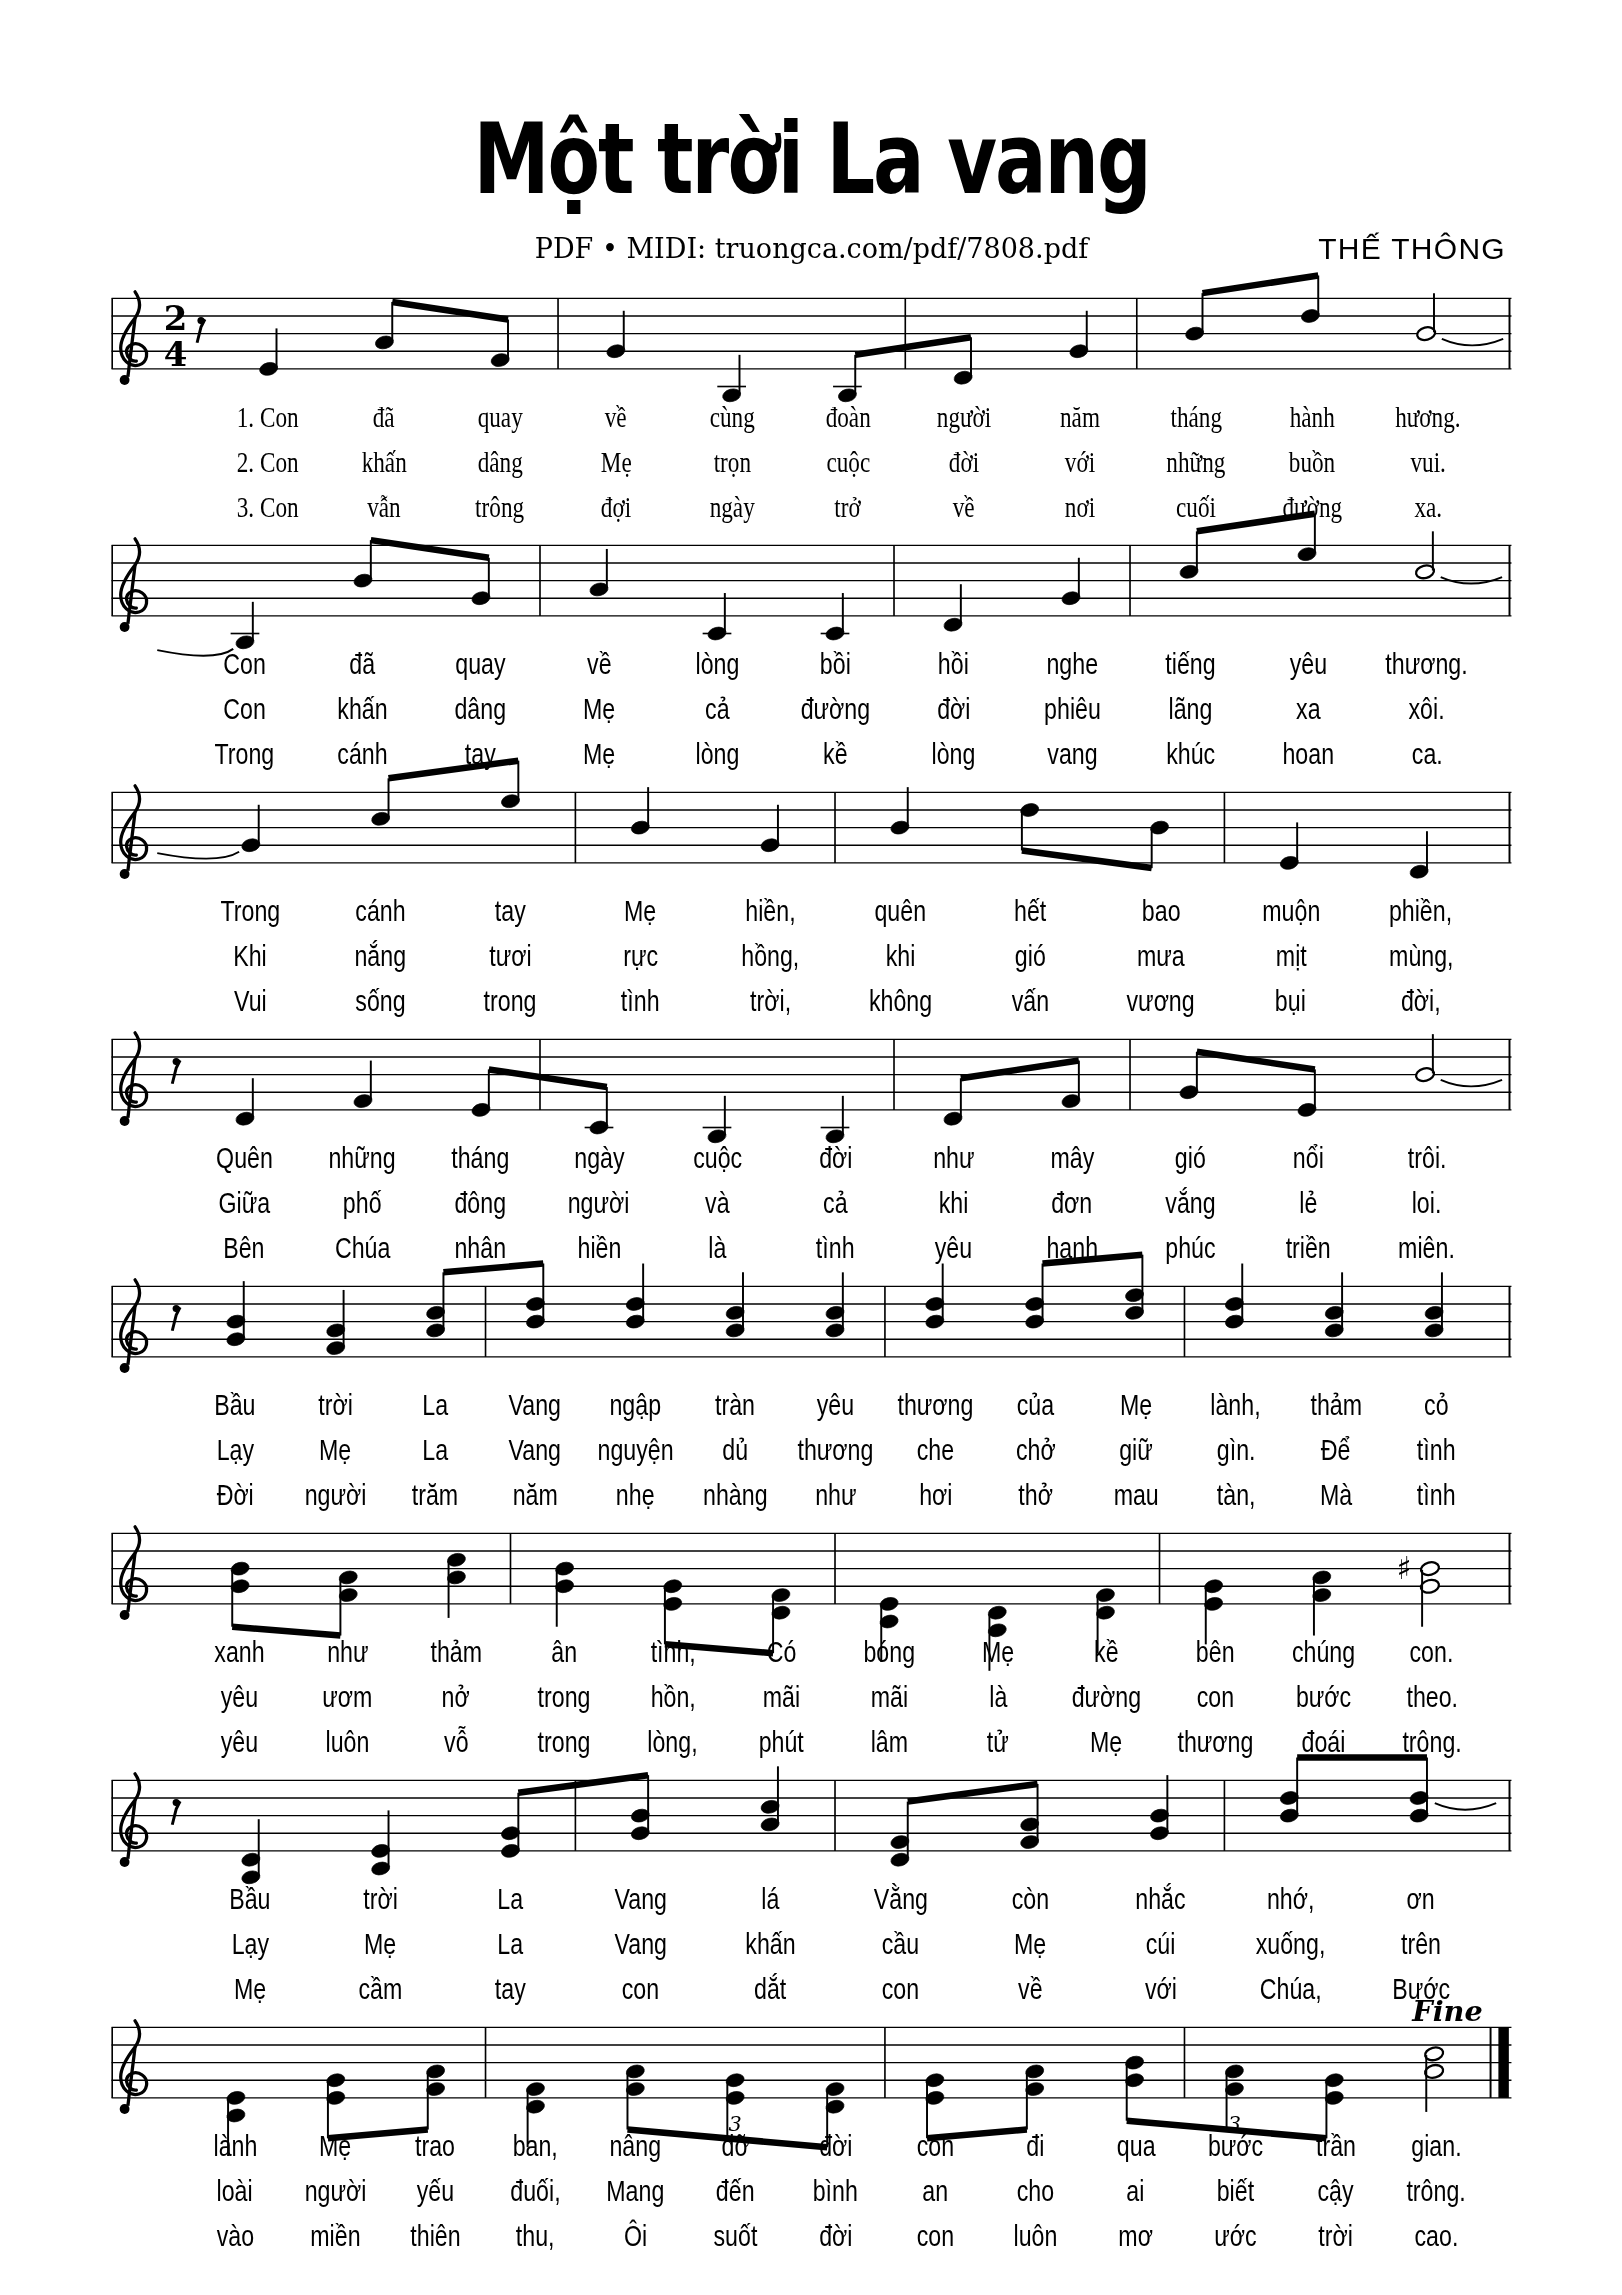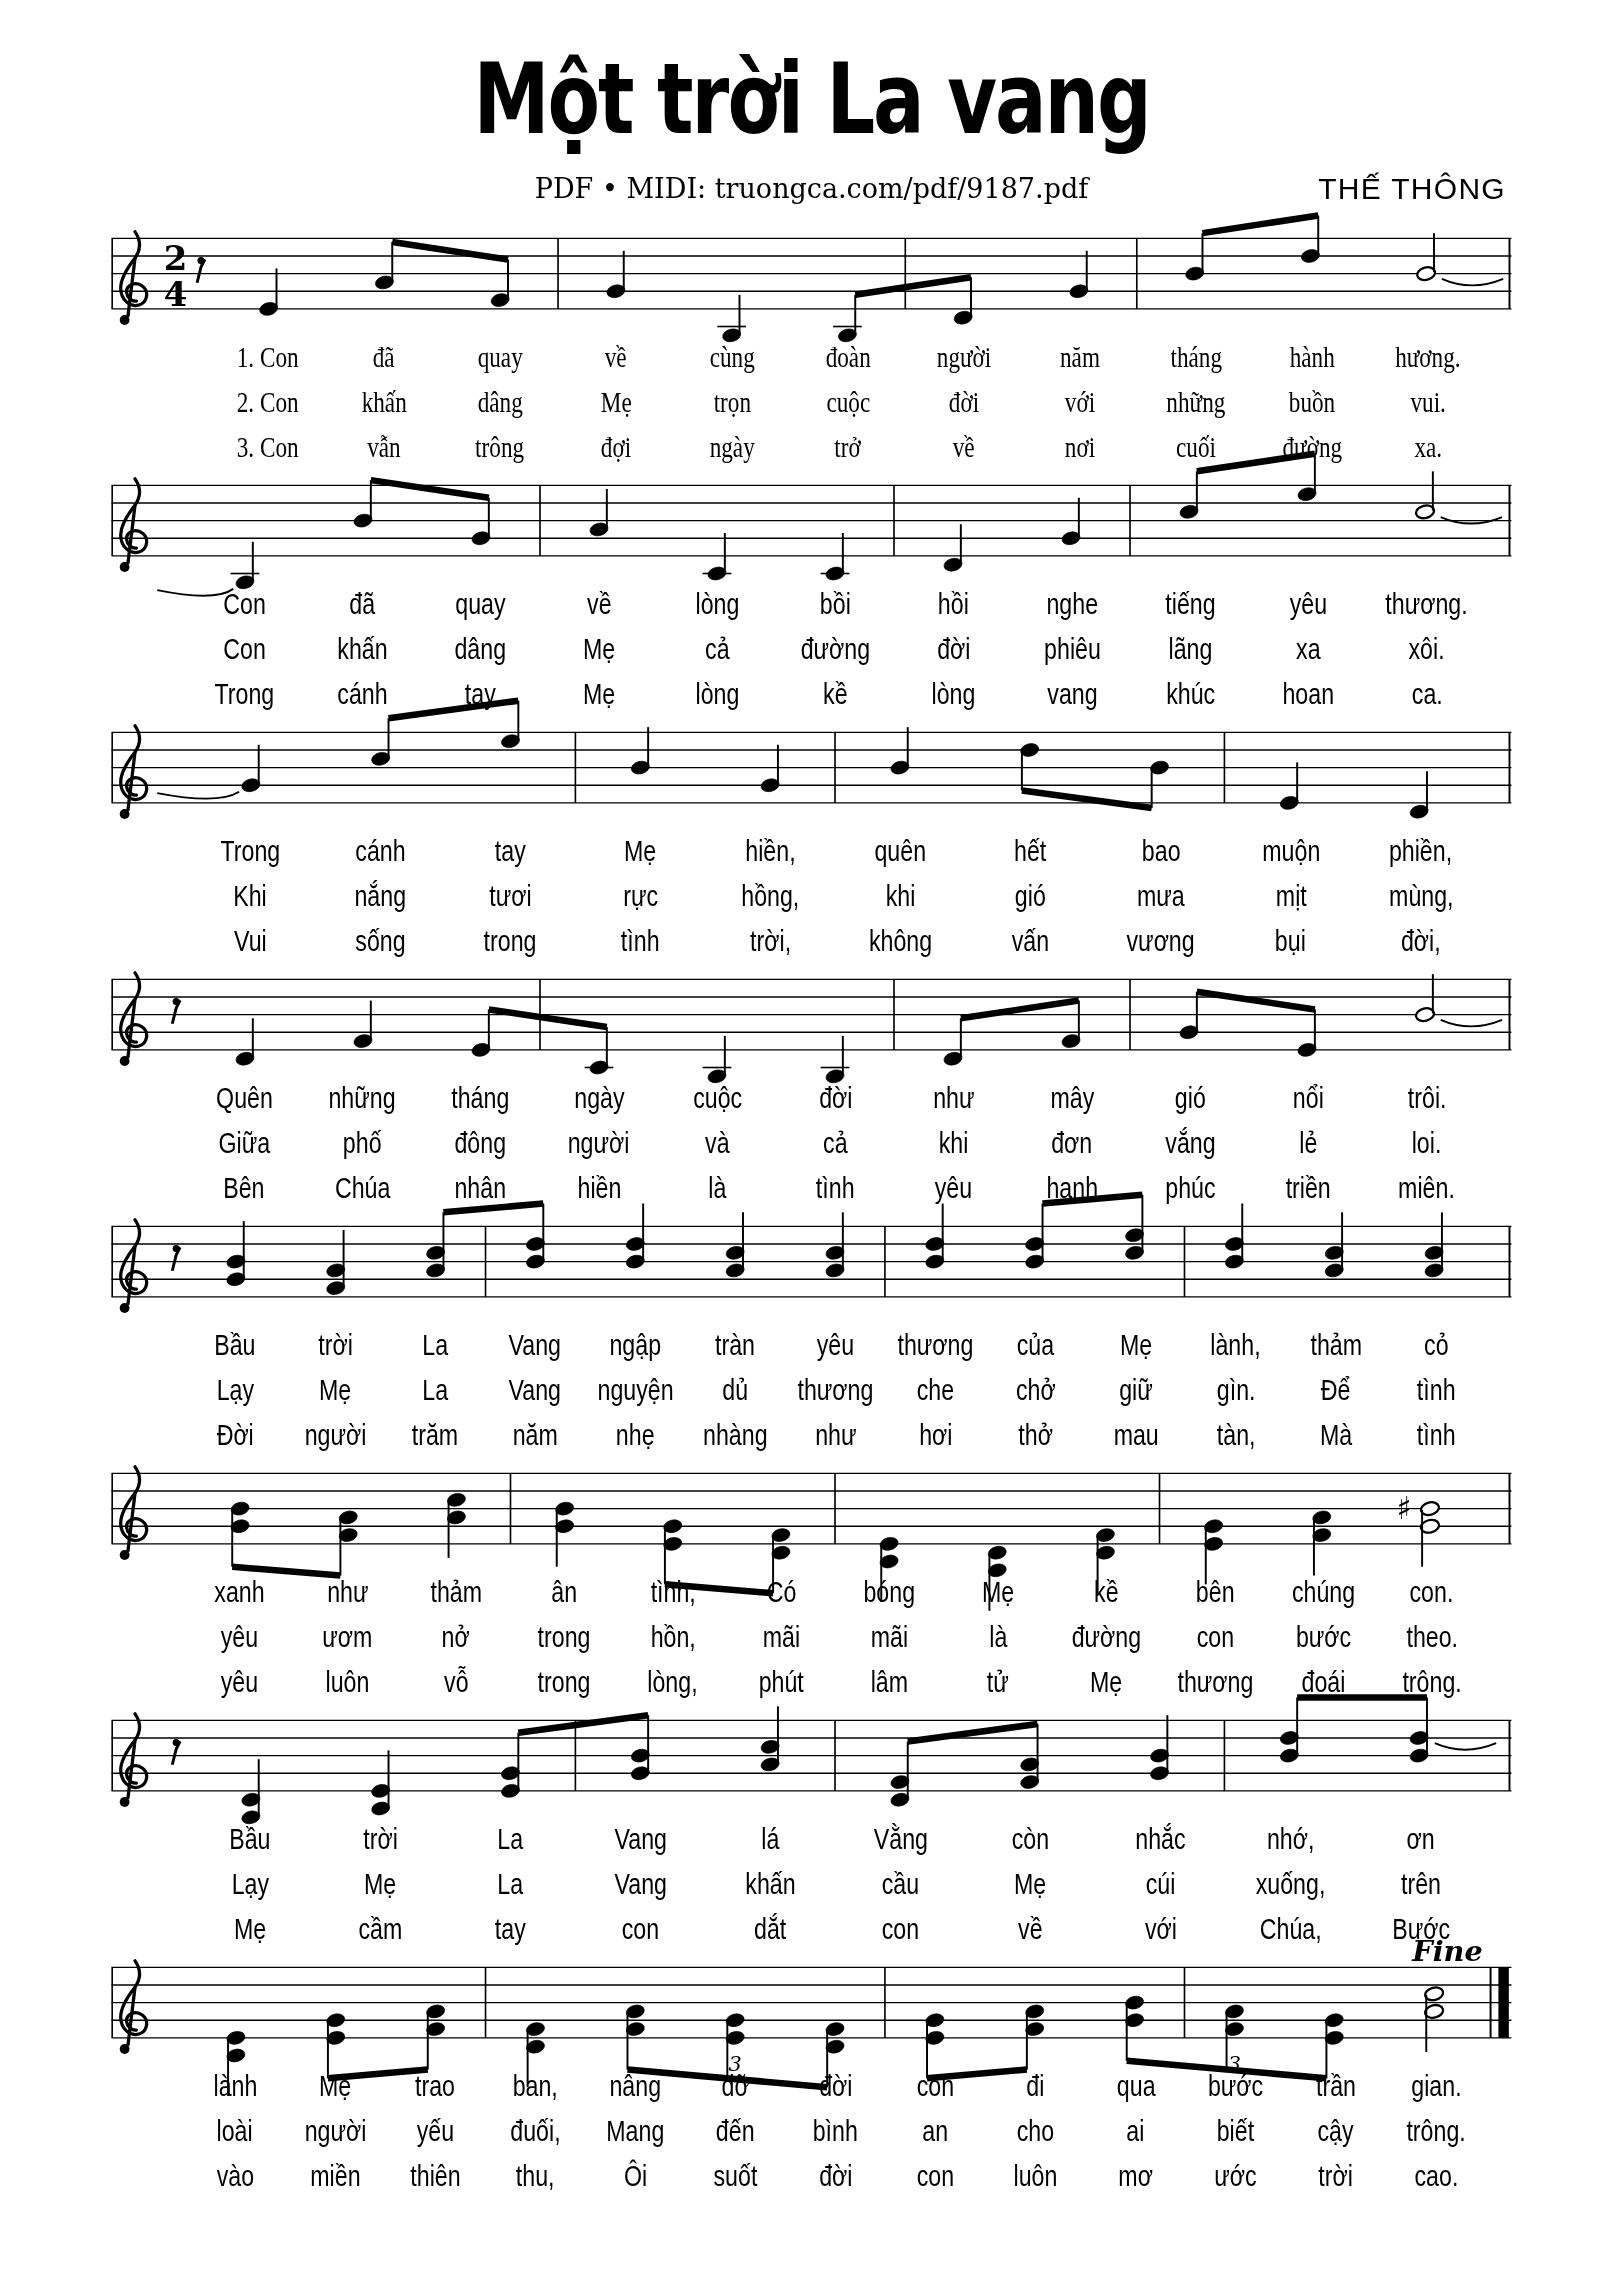--- a/index.html
+++ b/index.html
@@ -1,39 +1,39 @@
 <!DOCTYPE html>
 <html style="font-size:10.5px"><head>
 <meta charset="utf-8">
 <style>
   html,body{margin:0;padding:0;background:#fff;}
   body{width:1623px;height:2295px;position:relative;font-family:"Liberation Sans",sans-serif;color:#000;}
   .page{box-sizing:border-box;width:1623px;height:2295px;padding:0 105px;overflow:hidden;}
-  .header{text-align:center;padding-top:50px;}
+  .header{text-align:center;padding-top:110px;}
   .title{display:inline-block;font-family:"DejaVu Sans",sans-serif;font-weight:700;font-size:98px;
          letter-spacing:-2.6px;transform:scaleX(0.78);transform-origin:center;white-space:nowrap;line-height:1;}
   .meta{position:relative;margin-top:25px;height:39px;}
   .subtitle{font-family:"DejaVu Serif",serif;font-size:27px;}
   .composer{position:absolute;right:12px;top:-1.3px;font-family:"Liberation Sans",sans-serif;
             font-size:30px;letter-spacing:1.3px;font-weight:500;}
   #systems{margin-top:11.8px;}
   .system{height:247px;}
   .system svg{display:block;width:1413px;height:111px;overflow:visible;}
   .lyr{display:grid;}
   .cell{height:45px;display:flex;align-items:center;justify-content:center;}
   .w{display:inline-block;font-size:29px;line-height:1;transform:scaleX(0.8);white-space:nowrap;}
 </style>
 </head>
 <body>
 
 <div class="page">
   <div class="header">
     <h1 style="margin:0;line-height:1;"><span class="title">Một trời La vang</span></h1>
     <div class="meta">
-      <span class="subtitle">PDF • MIDI: truongca.com/pdf/9187.pdf</span>
+      <span class="subtitle">PDF • MIDI: truongca.com/pdf/7808.pdf</span>
       <span class="composer">THẾ THÔNG</span>
     </div>
   </div>
   <div id="systems">
   <div class="system">
     <svg viewBox="0 0 2160 170" xmlns="http://www.w3.org/2000/svg">
           <line x1="8" y1="22" x2="2152" y2="22" stroke="#000000" stroke-width="2"></line>
           <line x1="8" y1="49" x2="2152" y2="49" stroke="#000000" stroke-width="2"></line>
           <line x1="8" y1="76" x2="2152" y2="76" stroke="#000000" stroke-width="2"></line>
           <line x1="8" y1="103" x2="2152" y2="103" stroke="#000000" stroke-width="2"></line>

